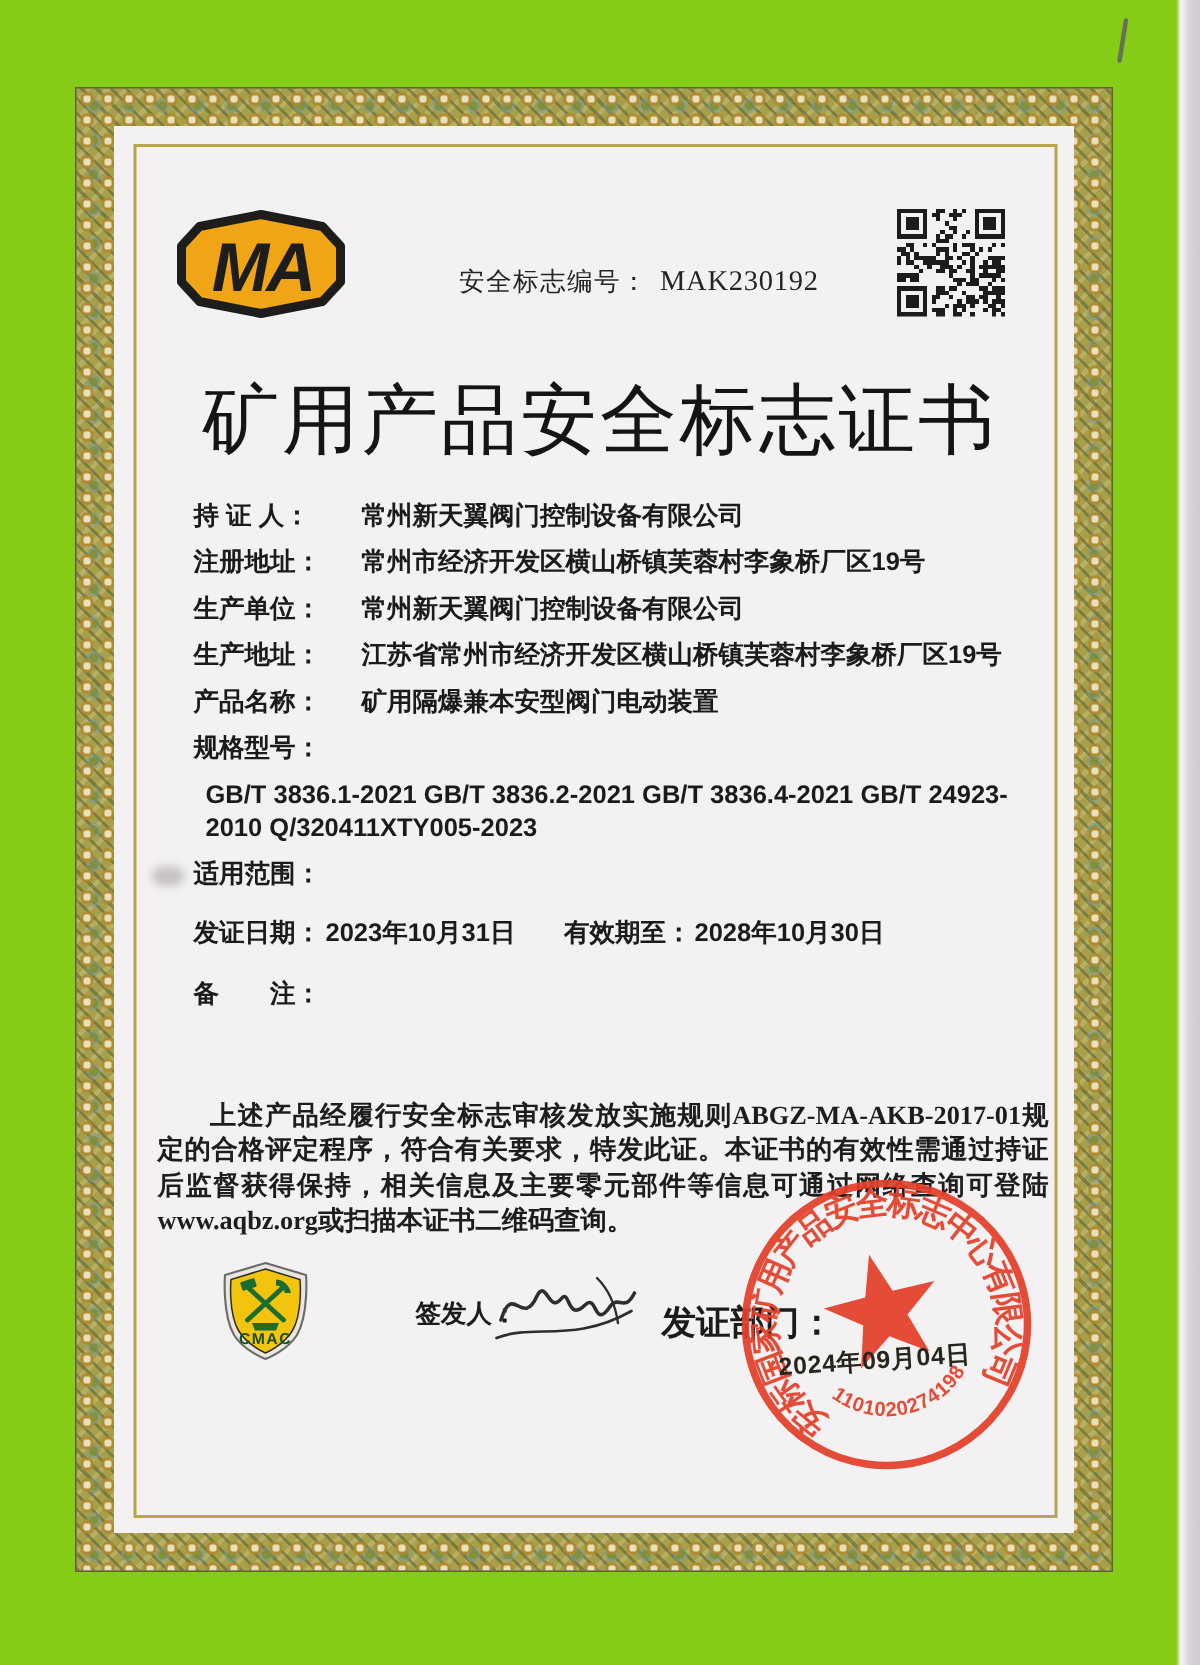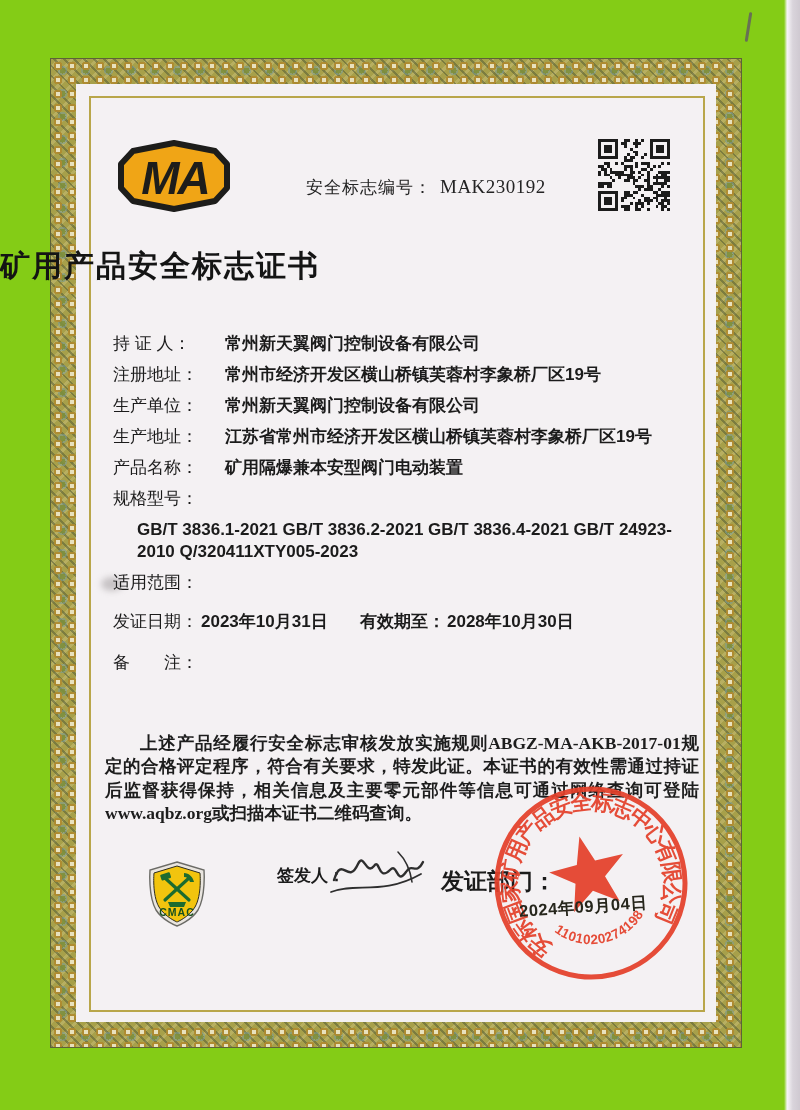--- a/index.html
+++ b/index.html
@@ -26,42 +26,42 @@
     border:2px solid #b9a64a; }
 
   
   .ma-logo { position:absolute; left:118px; top:140px; width:112px; height:72px; }
   .cert-no { position:absolute; left:306px; top:176px; font-size:17px; color:#242424;
     letter-spacing:1px; white-space:nowrap; }
   .cert-no .num { font-family:"Liberation Serif", serif; font-size:19px; letter-spacing:.5px; margin-left:8px; }
   .qr { position:absolute; left:598px; top:139px; width:72px; height:72px; }
   .qr svg { width:100%; height:100%; shape-rendering:crispEdges; }
 
-  .title { position:absolute; left:0; top:246px; width:100%; text-align:left;
-    font-size:30px; font-weight:700; color:#141414; letter-spacing:2px; }
+  .title { position:absolute; left:0; top:246px; width:100%; text-align:center;
+    font-size:51px; font-weight:400; color:#141414; letter-spacing:2px; }
 
   
   .fields { position:absolute; left:113px; top:333px; width:592px; display:flex;
     flex-direction:column; gap:10px; color:#1b1b1b; }
   .row { display:flex; font-size:17px; line-height:1.24; }
-  .row .lbl { flex:0 0 88px; font-weight:normal; white-space:nowrap; }
+  .row .lbl { flex:0 0 88px; font-weight:bold; white-space:nowrap;margin-left:16px; }
   .row .val { flex:1; font-weight:bold;margin-left:24px; }
   .row.wide .lbl { flex:0 0 170px; }
   .date-row { margin-top:8px; }
   .date-row .val-issue { flex:0 0 159px; font-weight:bold; }
   .date-row .lbl2 { flex:0 0 87px; font-weight:bold; white-space:nowrap; }
   .date-row .val2 { flex:1; font-weight:bold; }
   .remark-row { margin-top:10px;justify-content:space-between; }
 
   .declaration { position:absolute; left:105px; top:732px; width:594px;
     font-size:17.5px; line-height:1.33; font-weight:bold; color:#1d1d1d;
     text-align:justify; text-indent:2em; font-family:"Liberation Serif", serif; }
 
   
-  .cmac { position:absolute; left:146px; top:860px; width:62px; height:68px; }
+  .cmac { position:absolute; left:146px; top:840px; width:62px; height:68px; }
   .signer-label { position:absolute; left:277px; top:864px; font-size:17px; font-weight:bold; color:#1b1b1b; }
   .signature { position:absolute; left:328px; top:842px; width:100px; height:58px; }
   .dept-label { position:absolute; left:441px; top:866px; font-size:23px; font-weight:bold; color:#1b1b1b; }
 
   .stamp { position:absolute; left:488px; top:780px; width:206px; height:206px; opacity:.93; }
   .stamp-date { position:absolute; left:519px; top:896px; width:140px; font-size:16.5px;
     font-weight:bold; color:#26261c; transform:rotate(-4deg); letter-spacing:.5px; z-index:5; }
 
   .pen-mark { position:absolute; left:747px; top:12px; width:3px; height:30px;
     background:#63605f; border-radius:2px; transform:rotate(9deg); opacity:.85; }

